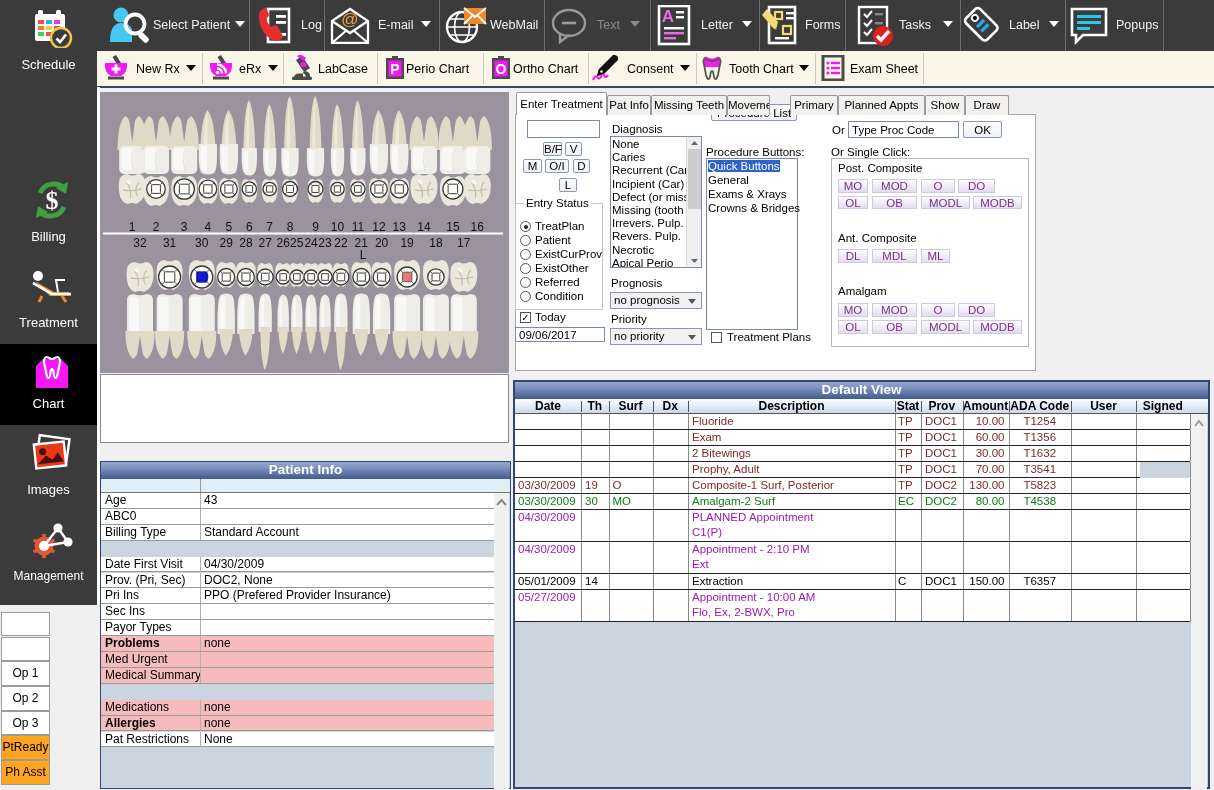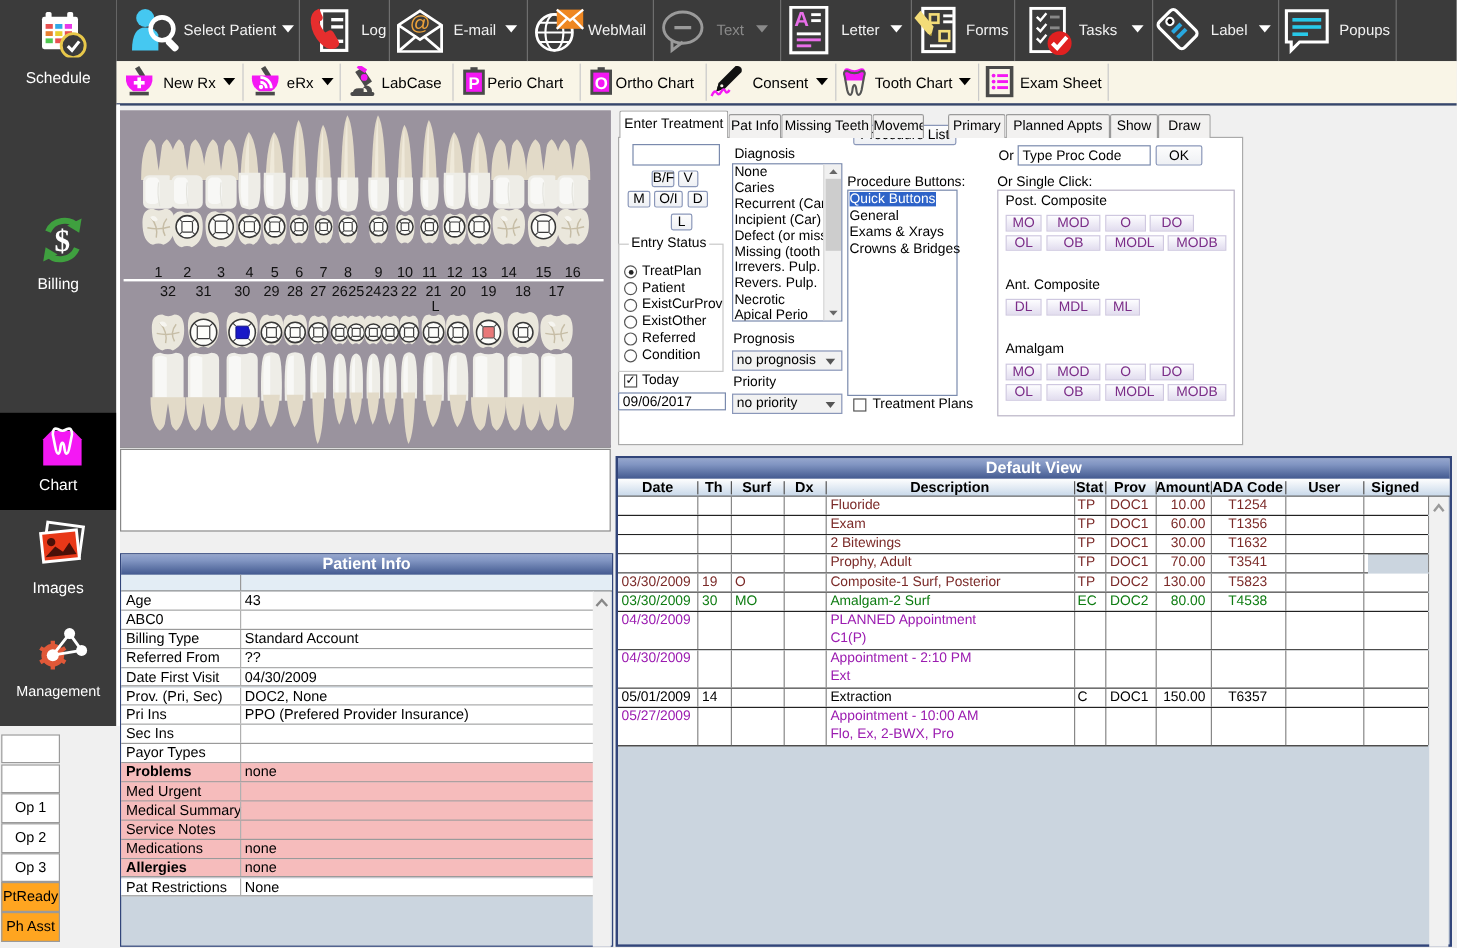--- a/index.html
+++ b/index.html
@@ -261,20 +261,30 @@
     </div>
 <div class="sbtn" style="top:172px;">
 <svg class="abs" style="left:30px;top:8px" width="45" height="40" viewBox="0 0 45 40">
         <path d="M10,13 A15,15 0 0 1 35,9" stroke="#3fa03f" stroke-width="5" fill="none"></path>
 <path d="M38,2 L36,14 L26,8 Z" fill="#3fa03f"></path>
 <path d="M34,27 A15,15 0 0 1 9,31" stroke="#3fa03f" stroke-width="5" fill="none"></path>
 <path d="M6,38 L8,26 L18,32 Z" fill="#3fa03f"></path>
 <text x="22" y="29" font-size="26" font-weight="bold" fill="#fff" text-anchor="middle" font-family="Liberation Serif,serif">$</text>
       </svg>
 <div class="lbl">Billing</div>
+    </div>
+<div class="sbtn" style="top:258px;">
+<svg class="abs" style="left:30px;top:8px" width="45" height="40" viewBox="0 0 45 40">
+        <circle cx="8" cy="10" r="5" fill="#fff"></circle>
+<path d="M5,15 L24,26 L39,26 L41,30 L20,30 Z" fill="#e88828"></path>
+<path d="M3,17 L22,28 L41,28" stroke="#fff" stroke-width="2.6" fill="none"></path>
+<path d="M28,26 L26,14 L35,14" stroke="#fff" stroke-width="2" fill="none"></path>
+<path d="M12,30 L9,36 M32,30 L36,36" stroke="#e88828" stroke-width="3"></path>
+      </svg>
+<div class="lbl">Treatment</div>
     </div>
 <div class="sbtn" id="sb-chart" style="top:344px;">
 <svg class="abs" style="left:30px;top:8px" width="45" height="40" viewBox="0 0 45 40">
         <path d="M6,14 L13,7 L31,7 L38,14 L38,36 L6,36 Z" fill="#f418f4"></path>
 <path d="M14,10 Q14,4 18,5.5 Q21,7 22,7 Q23,7 26,5.5 Q30,4 30,10 L28,20 Q27,26 25.5,26 Q24,26 23.5,20 Q23,17 22,17 Q21,17 20.5,20 Q20,26 18.5,26 Q17,26 16,20 Z" fill="none" stroke="#fff" stroke-width="2.2"></path>
       </svg>
 <div class="lbl">Chart</div>
     </div>
 <div class="sbtn" style="top:511px;font-size:12px">
 <svg class="abs" style="left:30px;top:8px" width="45" height="40" viewBox="0 0 45 40">
@@ -691,25 +701,20 @@
 <div class="pirow" style="top:46.9px">
       <span class="c1" style="">ABC0</span>
       <span class="sep"></span>
       <span class="c2"></span>
     </div>
 <div class="pirow" style="top:62.8px">
       <span class="c1" style="">Billing Type</span>
       <span class="sep"></span>
       <span class="c2">Standard Account</span>
     </div>
-<div class="pirow" style="top:78.7px">
-      <span class="c1" style="">Referred From</span>
-      <span class="sep"></span>
-      <span class="c2">??</span>
-    </div>
 <div class="pirow" style="top:94.6px">
       <span class="c1" style="">Date First Visit</span>
       <span class="sep"></span>
       <span class="c2">04/30/2009</span>
     </div>
 <div class="pirow" style="top:110.5px">
       <span class="c1" style="">Prov. (Pri, Sec)</span>
       <span class="sep"></span>
       <span class="c2">DOC2, None</span>
     </div>
@@ -733,25 +738,20 @@
       <span class="sep"></span>
       <span class="c2">none</span>
     </div>
 <div class="pirow pink" style="top:190.0px">
       <span class="c1" style="">Med Urgent</span>
       <span class="sep"></span>
       <span class="c2"></span>
     </div>
 <div class="pirow pink" style="top:205.9px">
       <span class="c1" style="">Medical Summary</span>
-      <span class="sep"></span>
-      <span class="c2"></span>
-    </div>
-<div class="pirow pink" style="top:221.8px">
-      <span class="c1" style="">Service Notes</span>
       <span class="sep"></span>
       <span class="c2"></span>
     </div>
 <div class="pirow pink" style="top:237.7px">
       <span class="c1" style="font-weight:normal">Medications</span>
       <span class="sep"></span>
       <span class="c2">none</span>
     </div>
 <div class="pirow pink" style="top:253.6px">
       <span class="c1" style="font-weight:bold">Allergies</span>

